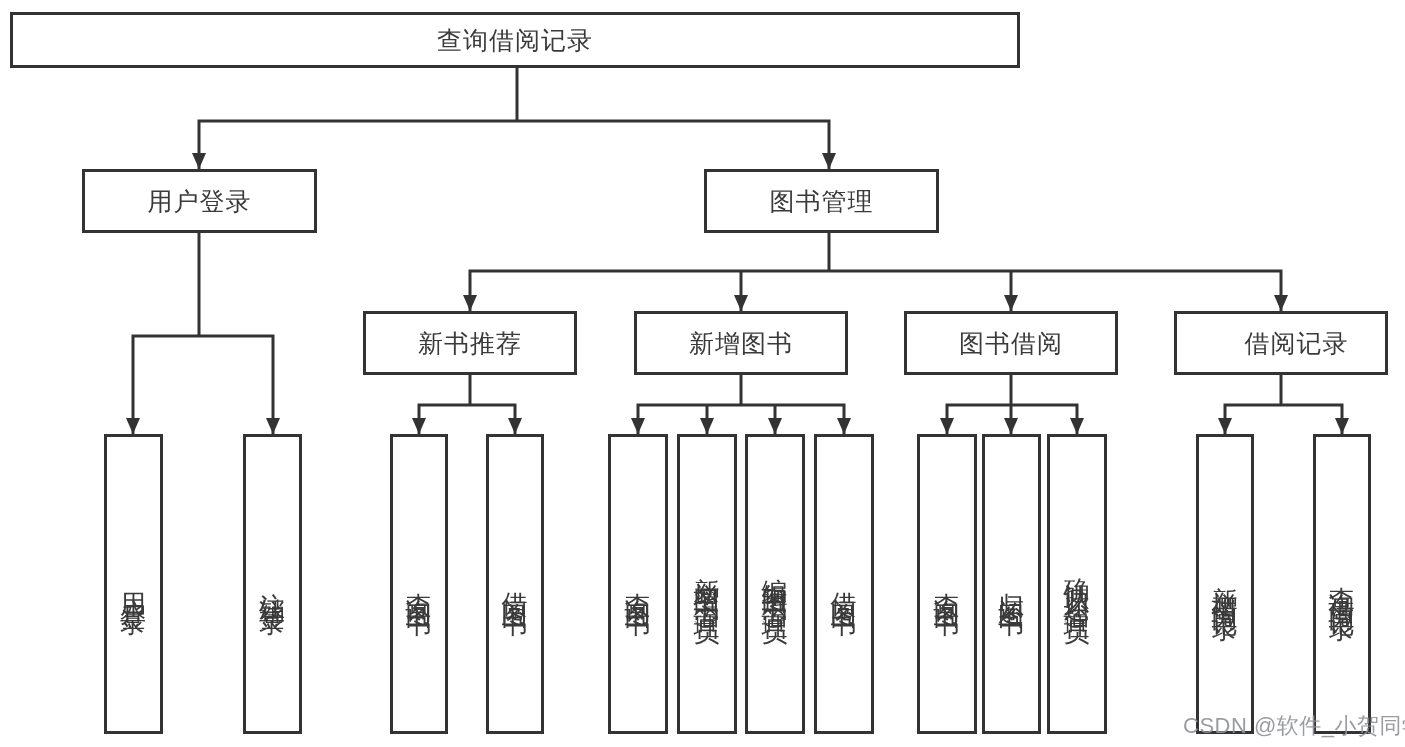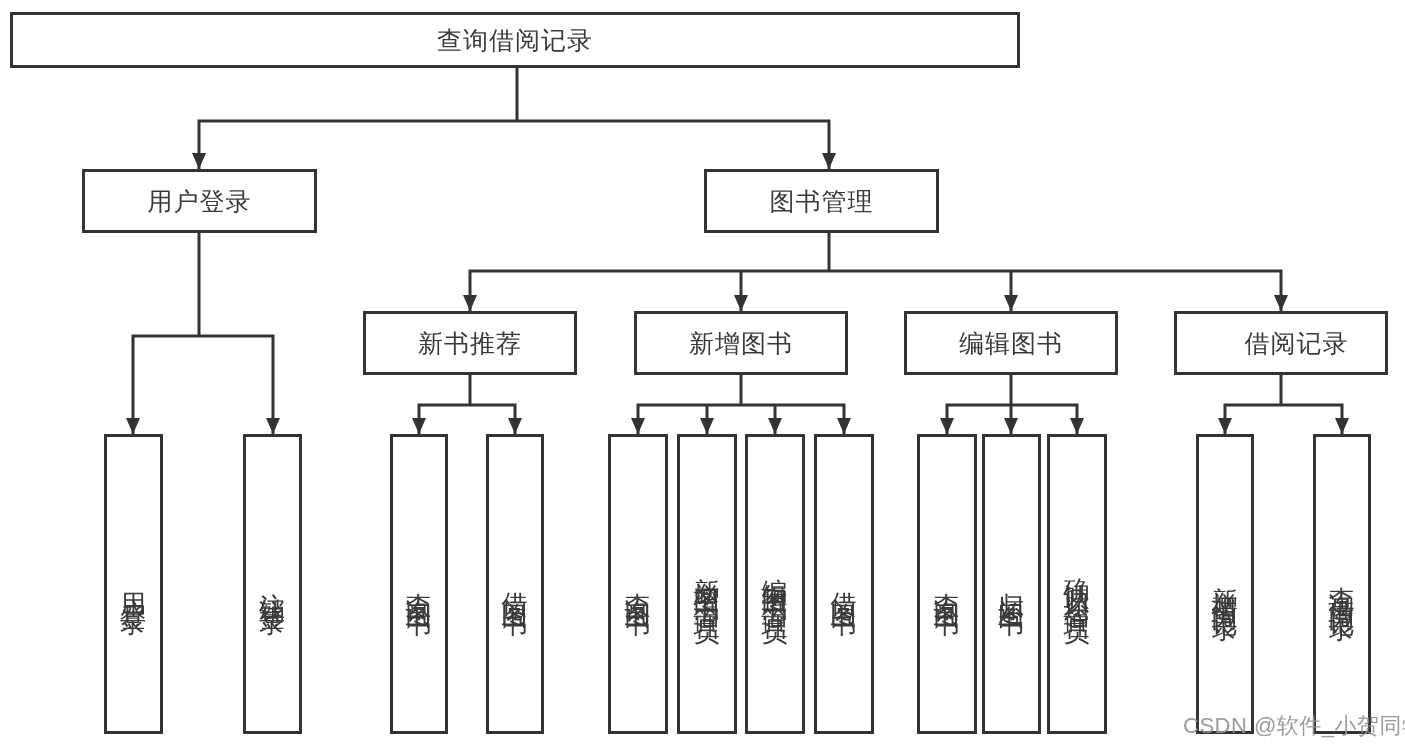--- a/index.html
+++ b/index.html
@@ -139,21 +139,21 @@
     <span>图书管理</span>
   </div>
 
   <div class="node lvl3 l3-a">
     <span>新书推荐</span>
   </div>
   <div class="node lvl3 l3-b">
     <span>新增图书</span>
   </div>
   <div class="node lvl3 l3-c">
-    <span>编辑图书</span>
+    <span>图书借阅</span>
   </div>
   <div class="node lvl3 l3-d">
     <span>借阅记录</span>
   </div>
 
   <div class="leaf lf-1">
     <span>用户登录</span>
   </div>
   <div class="leaf lf-2">
     <span>注销登录</span>

